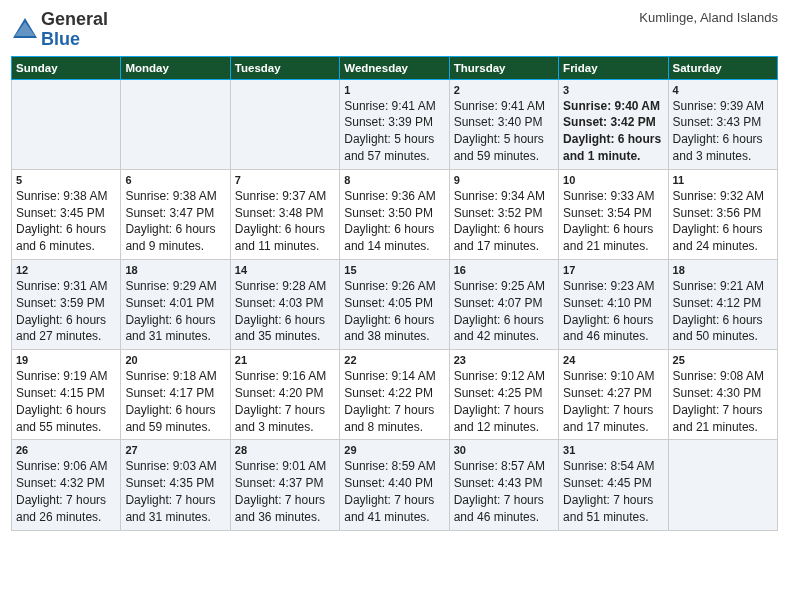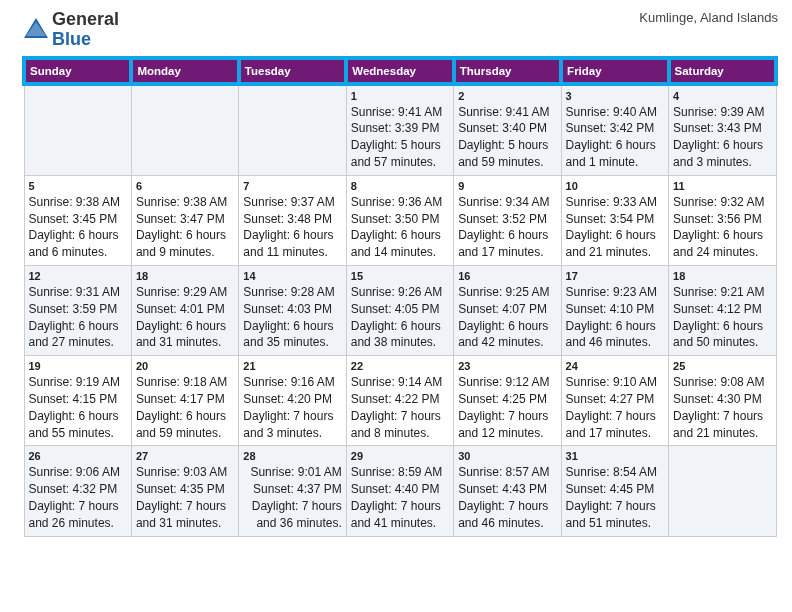--- a/index.html
+++ b/index.html
@@ -7,21 +7,21 @@
       font-family: Arial, sans-serif;
       background: #fff;
       width: 792px;
       height: 612px;
       overflow: hidden;
     }
     .page {
       width: 792px;
       height: 612px;
       background: #fff;
-      padding: 10px 14px 10px 22px;
+      padding: 10px 14px 10px 11px;
     }
     .header {
       display: flex;
       justify-content: space-between;
       align-items: flex-start;
       margin-bottom: 6px;
     }
     .logo {
       display: flex;
       align-items: center;
@@ -57,27 +57,27 @@
     .title-sub {
       font-size: 13px;
       color: #444;
     }
     table {
       width: 100%;
       border-collapse: collapse;
       table-layout: fixed;
     }
     thead tr th {
-      background: #701a75;
+      background: #14532d;
       color: #fff;
       font-size: 11.5px;
       font-weight: bold;
       padding: 5px 4px;
       text-align: left;
-      border: 4px solid #0ea5e9;
+      border: 1px solid #0ea5e9;
     }
     tbody tr {
       background: #fff;
     }
     tbody tr:nth-child(odd) {
       background: #f0f4f8;
     }
     tbody tr td {
       vertical-align: top;
       border: 1px solid #ccc;
@@ -144,21 +144,21 @@
           </td>
           <td>
             <span class="day-num">2</span>
             <div class="day-info" style="white-space: pre-line;">Sunrise: 9:41 AM
 Sunset: 3:40 PM
 Daylight: 5 hours
 and 59 minutes.</div>
           </td>
           <td>
             <span class="day-num">3</span>
-            <div class="day-info" style="white-space: pre-line;">Sunrise: 9:40 AM
+            <div class="day-info" style="white-space: pre-line; font-weight: bold;">Sunrise: 9:40 AM
 Sunset: 3:42 PM
 Daylight: 6 hours
 and 1 minute.</div>
           </td>
           <td>
             <span class="day-num">4</span>
             <div class="day-info" style="white-space: pre-line;">Sunrise: 9:39 AM
 Sunset: 3:43 PM
 Daylight: 6 hours
 and 3 minutes.</div>
@@ -327,21 +327,21 @@
           </td>
           <td>
             <span class="day-num">27</span>
             <div class="day-info" style="white-space: pre-line;">Sunrise: 9:03 AM
 Sunset: 4:35 PM
 Daylight: 7 hours
 and 31 minutes.</div>
           </td>
           <td>
             <span class="day-num">28</span>
-            <div class="day-info" style="white-space: pre-line; text-align: right;">Sunrise: 9:01 AM
+            <div class="day-info" style="white-space: pre-line;">Sunrise: 9:01 AM
 Sunset: 4:37 PM
 Daylight: 7 hours
 and 36 minutes.</div>
           </td>
           <td>
             <span class="day-num">29</span>
             <div class="day-info" style="white-space: pre-line;">Sunrise: 8:59 AM
 Sunset: 4:40 PM
 Daylight: 7 hours
 and 41 minutes.</div>

